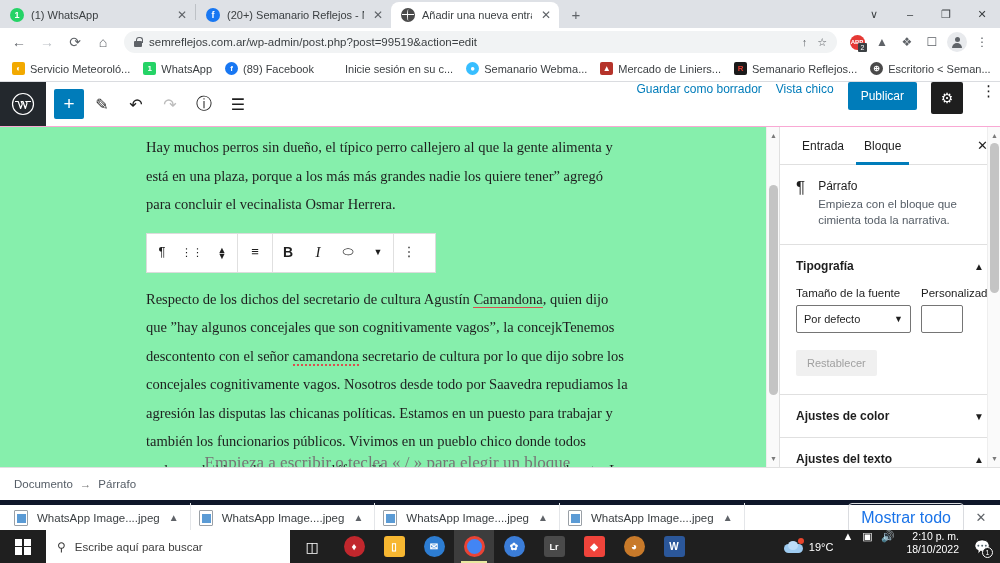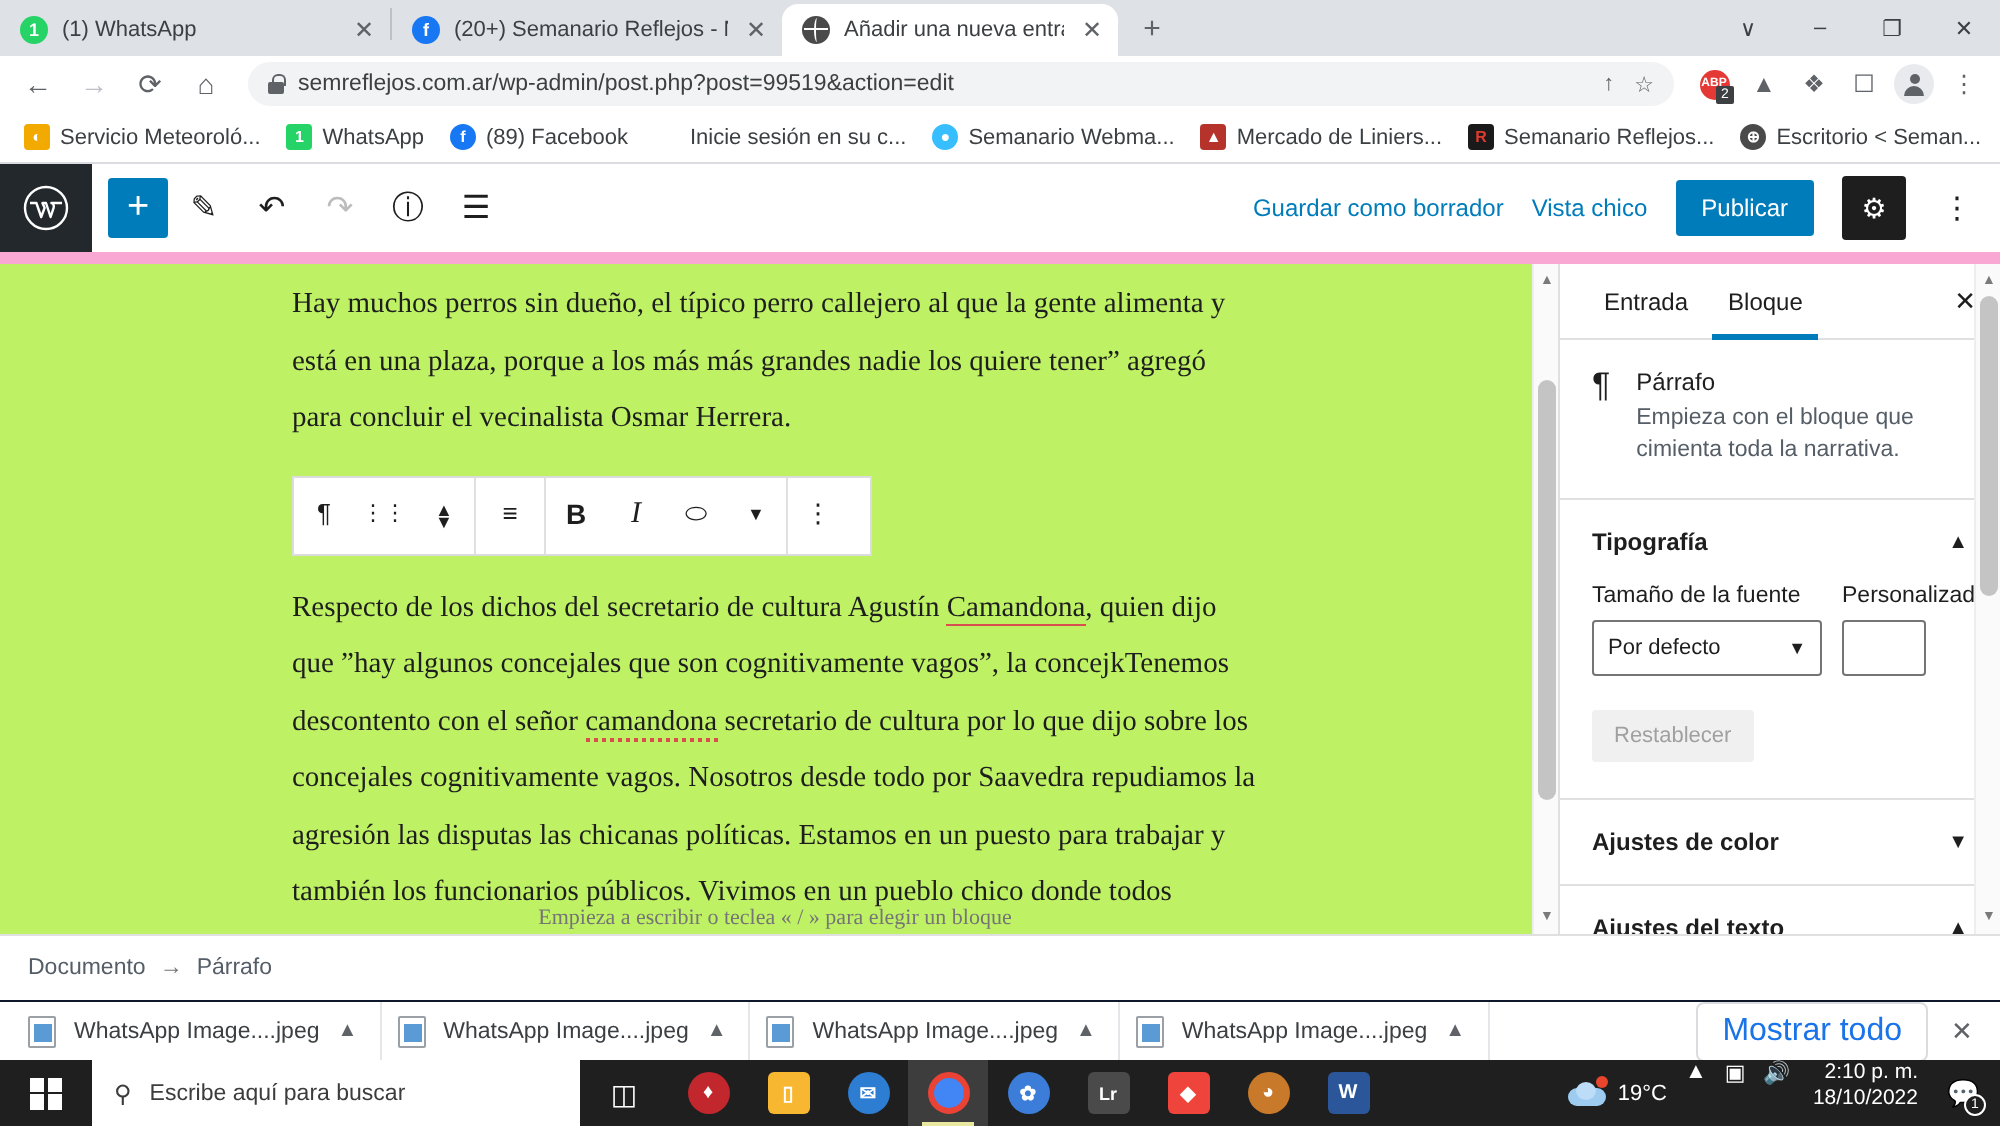--- a/index.html
+++ b/index.html
@@ -175,40 +175,40 @@
     width: 32px; height: 32px; display: flex;
     align-items: center; justify-content: center;
     color: #1e1e1e;
   }
   .wp-btn.add {
     background: #007cba; color: #fff; border-radius: 2px;
     width: 30px; height: 30px; font-size: 19px; font-weight: 300;
   }
   .wp-btn.dim { color: #bcbcbc; }
   .wp-right {
-    margin-left: auto; display: flex; align-items: center;
-    gap: 14px; padding-right: 10px;
+    margin-left: auto; display: flex; align-items: flex-start;
+    gap: 14px; 
   }
   .wp-link { font-size: 12px; color: #007cba; }
   .wp-publish {
     background: #007cba; color: #fff; font-size: 12px;
     padding: 7px 13px; border-radius: 2px; border: none;
   }
   .wp-gear {
     width: 32px; height: 32px; background: #1e1e1e; color: #fff;
     display: flex; align-items: center; justify-content: center;
     border-radius: 2px; font-size: 14px;
   }
   .wp-more { color: #1e1e1e; font-size: 15px; padding: 0 4px; }
 
   
   .editor-wrap {
     position: absolute; top: 126px; left: 0; right: 0; bottom: 96px;
-    display: flex; background: #bef264;
-    border-top: 6px solid #f9a8d4;
+    display: flex; background: #86efac;
+    border-top: 1px solid #f9a8d4;
   }
   .canvas {
     flex: 1; position: relative; overflow: hidden;
     padding: 0 0 0 0;
   }
   .doc {
     padding: 6px 150px 0 146px;
     font-family: "Liberation Serif", serif;
     font-size: 14.5px; line-height: 28.5px; color: #1e1e1e;
   }
@@ -235,21 +235,21 @@
     align-items: center; justify-content: center;
     font-size: 13px; color: #1e1e1e;
   }
   .bt-btn.wide { width: 34px; }
   .bt-btn.bold { font-weight: bold; font-size: 14px; }
   .bt-btn.ital { font-style: italic; font-family: "Liberation Serif", serif; font-size: 15px; }
 
   .placeholder-line {
     position: absolute; left: 146px; right: 150px; bottom: 0;
     font-family: "Liberation Serif", serif;
-    font-size: 11px; color: #757575;
+    font-size: 17px; color: #757575;
     text-align: center; height: 14px; overflow: hidden;
   }
 
   
   .vscroll {
     position: absolute; right: 0; top: 0; bottom: 0; width: 13px;
     background: #fafafa; border-left: 1px solid #eee;
   }
   .vscroll .thumb {
     position: absolute; left: 2px; width: 9px; border-radius: 5px;
@@ -331,21 +331,21 @@
     border-top: 1px solid #e0e0e0; background: #fff;
     display: flex; align-items: center; padding-left: 14px;
     font-size: 11.5px; color: #555d66;
     font-family: "Liberation Sans", sans-serif;
   }
   .bc-arrow { margin: 0 7px; color: #757575; }
 
   
   .downloads {
     position: absolute; left: 0; right: 0; bottom: 33px; height: 30px;
-    background: #fff; border-top: 1px solid #0f172a;
+    background: #fff; border-top: 5px solid #0f172a;
     display: flex; align-items: center; padding: 0 6px;
   }
   .dl-item {
     display: flex; align-items: center; gap: 9px;
     padding: 0 11px 0 8px; height: 30px;
     font-size: 11.5px; color: #3c4043; white-space: nowrap;
     border-right: 1px solid #e4e6e9;
   }
   .dl-ico {
     width: 14px; height: 16px; flex: 0 0 14px;

